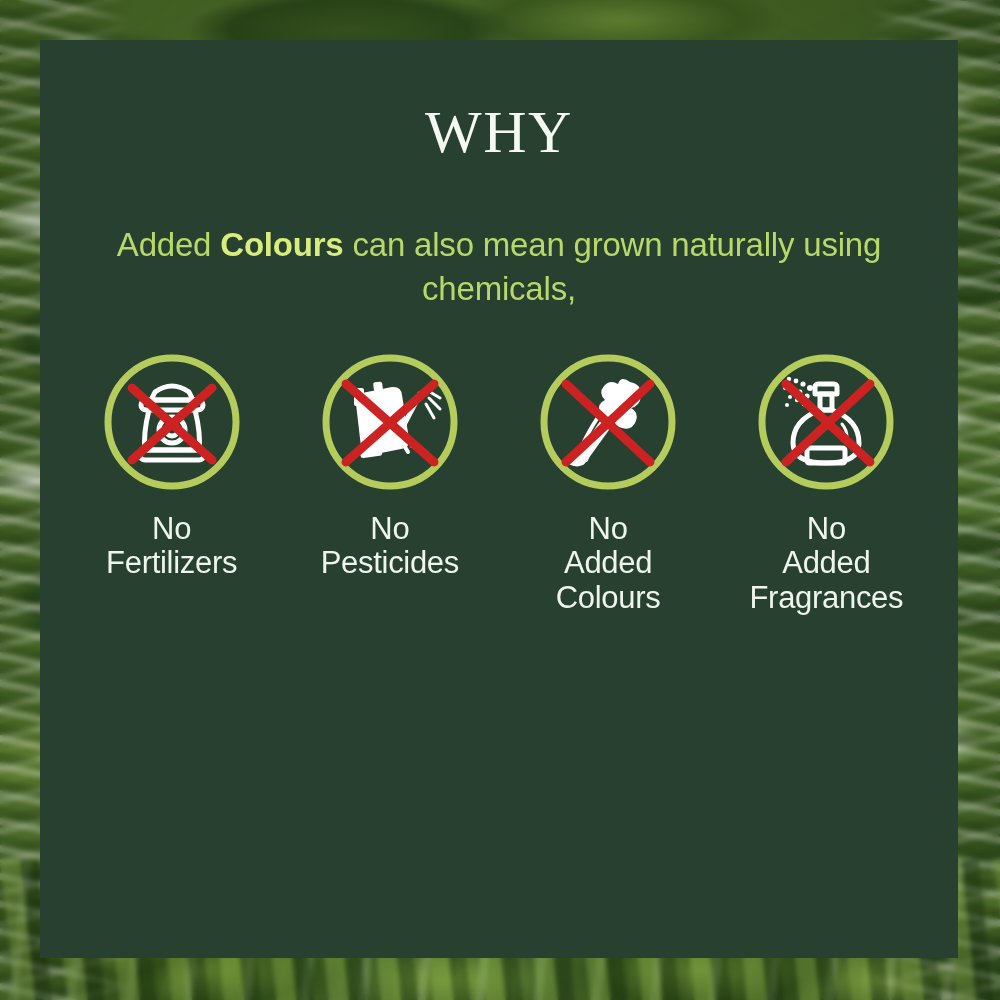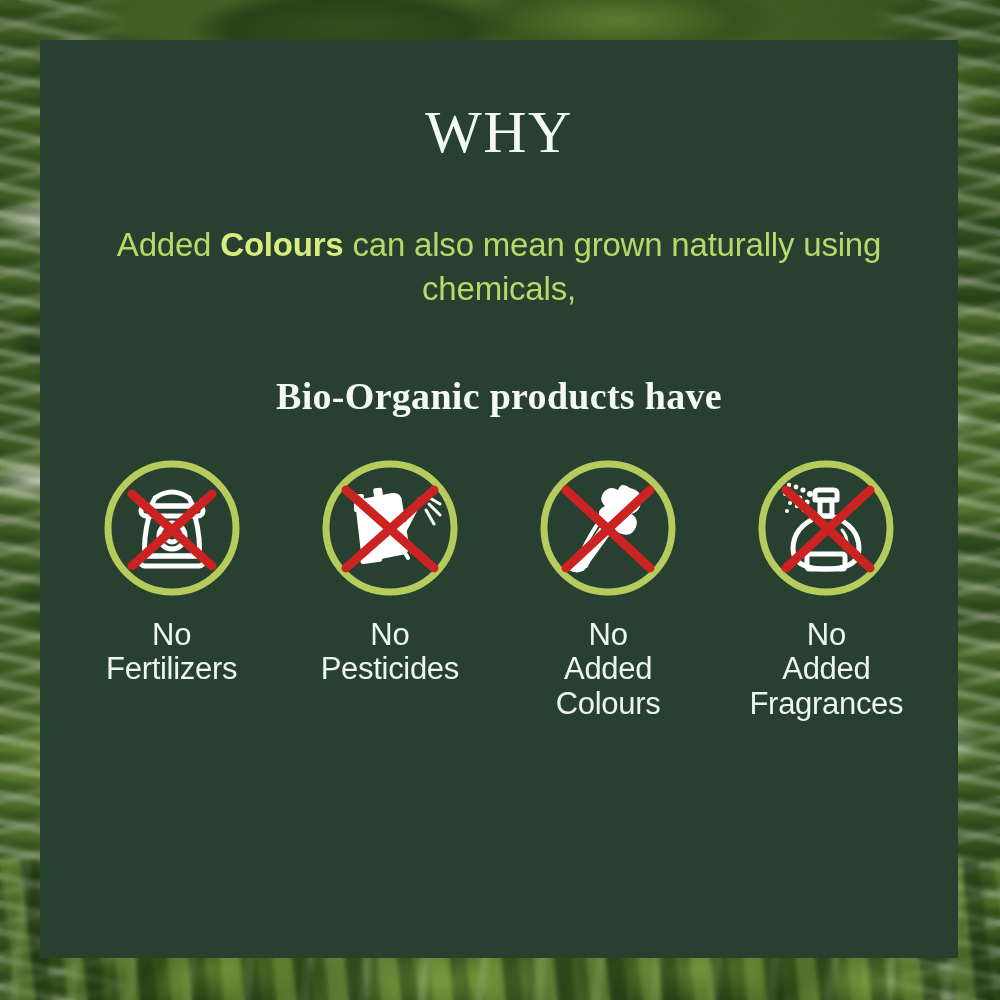--- a/index.html
+++ b/index.html
@@ -190,21 +190,20 @@
   <div class="panel">
 
     <div class="title">
       <span class="l1">WHY</span>
     </div>
 
     <div class="body-block">
       <p><span>Added </span><b>Colours</b><span> can also mean grown naturally using chemicals,</span></p>
     </div>
 
-    <div class="subhead">Bio-Organic products have</div>
 
     <div class="icon-row">
 
       <div class="icon-item">
         <div class="badge">
           <svg viewBox="0 0 148 148" xmlns="http://www.w3.org/2000/svg">
             <circle cx="74" cy="74" r="64" fill="none" stroke="#b5cc5c" stroke-width="7"></circle>
             <g fill="none" stroke="#ffffff" stroke-width="5" stroke-linejoin="round" stroke-linecap="round">
               <path d="M57 44 q17 -12 34 0 l4 8 H53 Z"></path>
               <path d="M48 52 h52 a5 5 0 0 1 0 10 H48 a5 5 0 0 1 0 -10 Z"></path>

